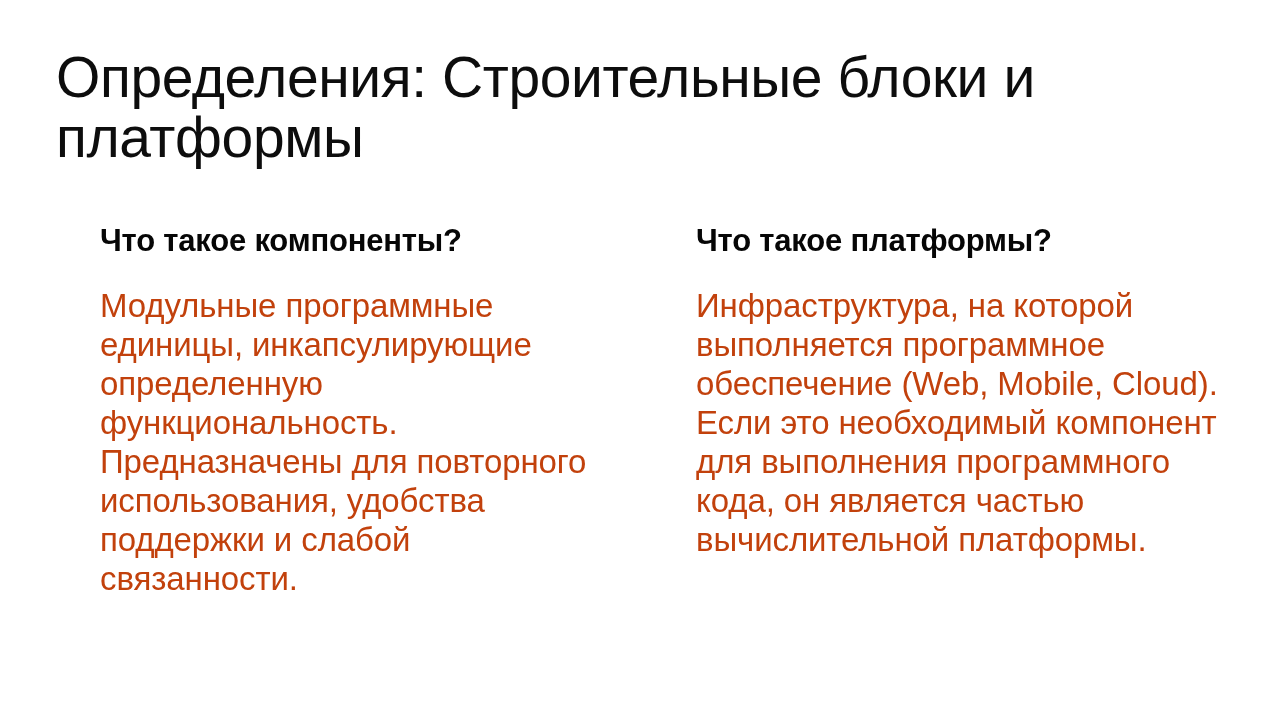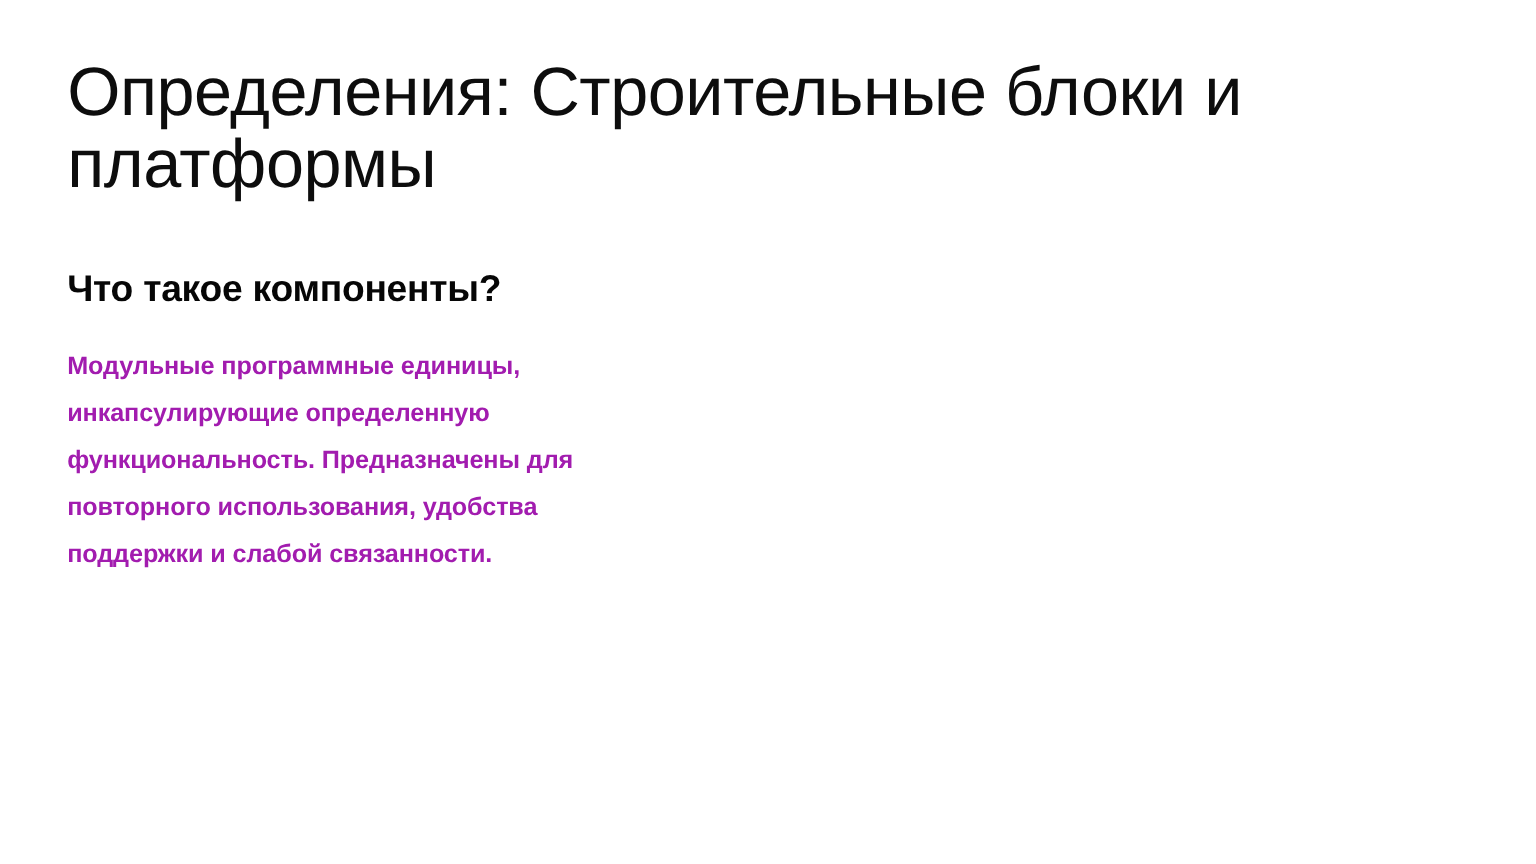--- a/index.html
+++ b/index.html
@@ -49,56 +49,61 @@
   }
 
   .column {
     box-sizing: border-box;
   }
 
   .column-left {
     width: 596px;
     padding-left: 56px;
     padding-right: 32px;
+    margin-left: 44px;
   }
 
   .column-right {
     width: 620px;
     padding-left: 56px;
     padding-right: 24px;
   }
 
   .column-heading {
     font-size: 31px;
     line-height: 38px;
     font-weight: 700;
     letter-spacing: -0.2px;
     color: #060606;
     margin: 0 0 26px 0;
   }
 
   .column-body {
-    font-size: 21px;
+    font-size: 33px;
     line-height: 39px;
-    font-weight: 700;
+    font-weight: 400;
     letter-spacing: -0.1px;
-    color: #a21caf;
+    color: #c2410c;
     margin: 0;
   }
 </style>
 </head>
 <body>
 
 <div class="slide">
 
   <h1 class="slide-title">Определения: Строительные блоки и платформы</h1>
 
   <div class="columns">
 
     <div class="column column-left">
       <h2 class="column-heading">Что такое компоненты?</h2>
       <p class="column-body">Модульные программные единицы, инкапсулирующие определенную функциональность. Предназначены для повторного использования, удобства поддержки и слабой связанности.</p>
     </div>
 
+    <div class="column column-right">
+      <h2 class="column-heading">Что такое платформы?</h2>
+      <p class="column-body">Инфраструктура, на которой выполняется программное обеспечение (Web, Mobile, Cloud). Если это необходимый компонент для выполнения программного кода, он является частью вычислительной платформы.</p>
+    </div>
 
   </div>
 
 </div>
 
 </body></html>

